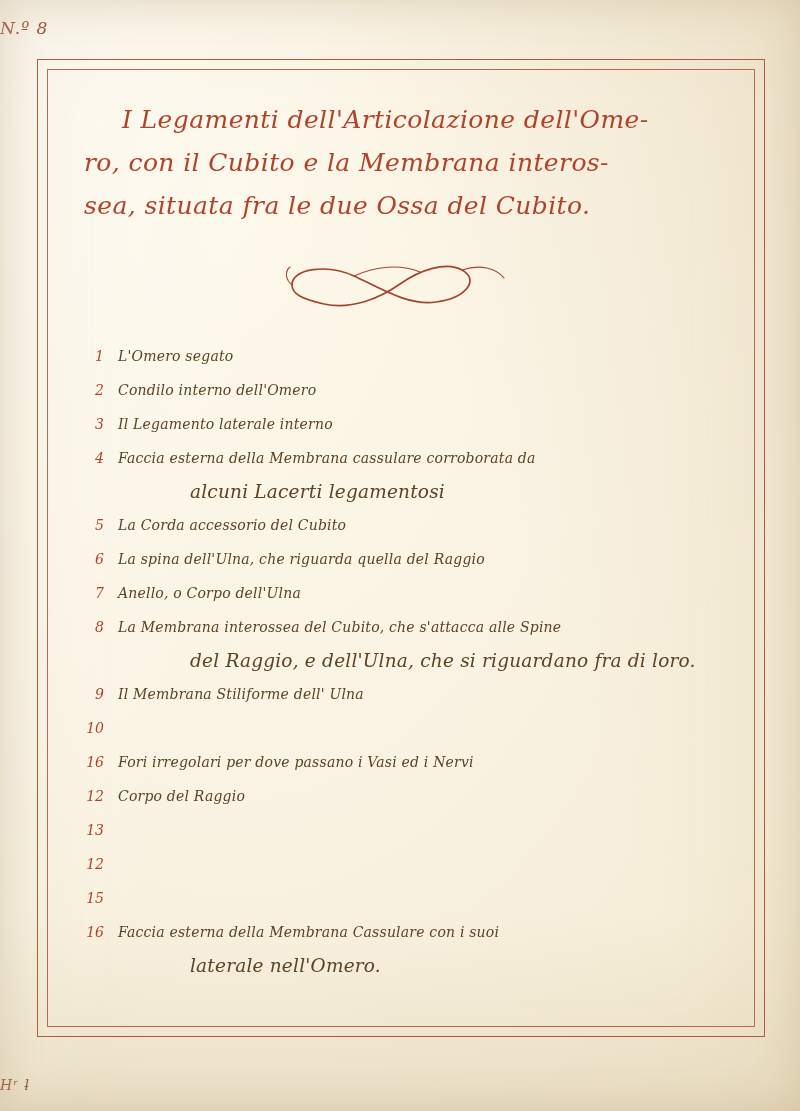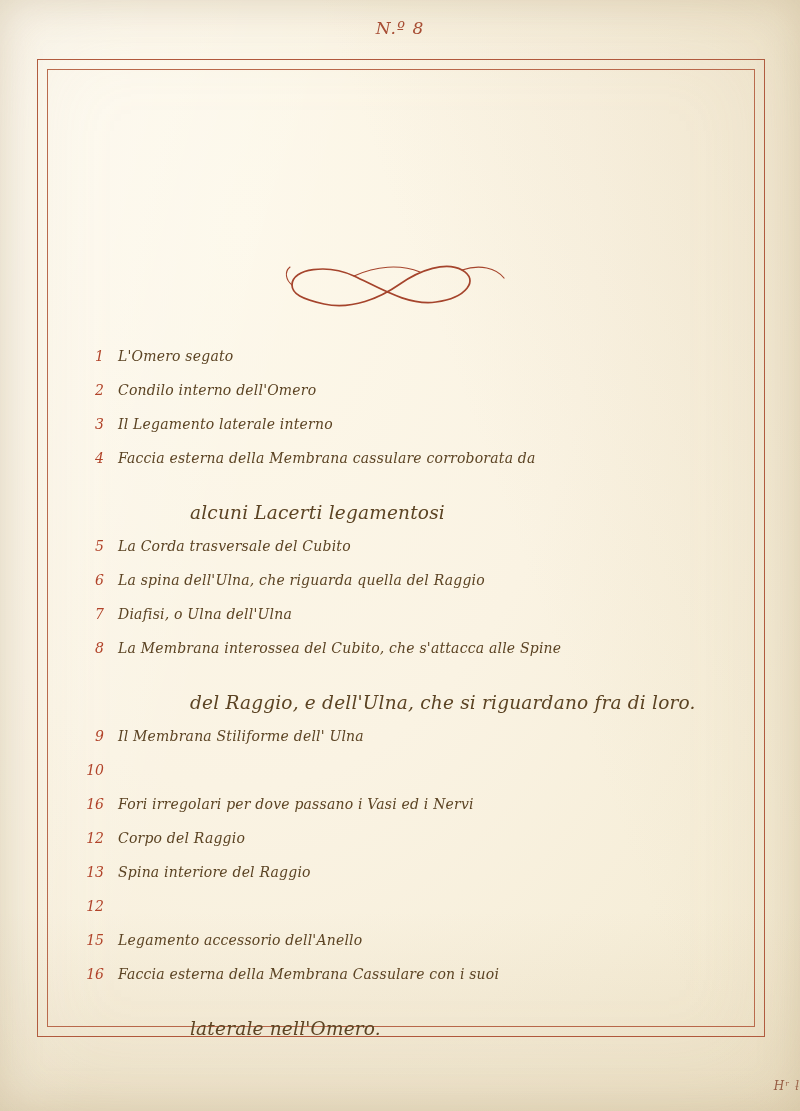--- a/index.html
+++ b/index.html
@@ -33,35 +33,35 @@
       inset 0 0 38px rgba(190,170,135,0.38),
       inset 0 0 110px rgba(205,186,150,0.22);
     pointer-events: none;
   }
   
   .folio-top {
     position: absolute;
     top: 18px;
     left: 0;
     width: 100%;
-    text-align: center;
+    text-align: left;
     color: #a5442c;
     font-size: 17px;
     font-style: italic;
     font-family: "DejaVu Serif", serif;
     letter-spacing: 1px;
   }
   .folio-bottom {
     position: absolute;
     bottom: 18px;
     left: 0;
     width: 100%;
-    text-align: right;
+    text-align: left;
     color: #8d4a33;
-    font-size: 12px;
+    font-size: 14px;
     font-style: italic;
     letter-spacing: 1px;
   }
   
   .frame-outer {
     position: absolute;
     left: 37px;
     top: 59px;
     width: 726px;
     height: 976px;
@@ -133,35 +133,39 @@
     white-space: pre-wrap;
   }
   .legend-cont {
     color: #5b4323;
     font-size: 18.5px;
     font-style: italic;
     font-family: "DejaVu Serif", serif;
     line-height: 33px;
     letter-spacing: 0.2px;
     margin-left: 72px;
-    margin-top: 21px;
   }
 </style>
 </head>
 <body>
 
 <div id="page">
 
   <div id="paper-texture"></div>
 
   <div class="folio-top">N.º 8</div>
 
   <div class="frame-outer"></div>
   <div class="frame-inner"></div>
 
+  <div class="title-block">
+    <div class="title-line-1">I Legamenti dell'Articolazione dell'Ome-</div>
+    <div class="title-line-2">ro, con il Cubito e la Membrana interos-</div>
+    <div class="title-line-3">sea, situata fra le due Ossa del Cubito.</div>
+  </div>
 
   <div class="flourish">
     <svg width="240" height="62" viewBox="0 0 240 62" fill="none" xmlns="http://www.w3.org/2000/svg">
       <path d="M12 31 C12 14, 48 10, 74 22 C100 34, 128 52, 156 48 C186 44, 200 26, 182 16 C166 7, 140 16, 120 30 C100 44, 72 56, 44 50 C22 45, 12 40, 12 31 Z" stroke="#a5442c" stroke-width="1.7" fill="none" stroke-linecap="round"></path>
       <path d="M74 22 C96 12, 120 10, 140 18" stroke="#a5442c" stroke-width="1.1" fill="none" stroke-linecap="round"></path>
       <path d="M182 16 C200 10, 216 14, 224 24" stroke="#a5442c" stroke-width="1.2" fill="none" stroke-linecap="round"></path>
       <path d="M12 31 C6 26, 4 18, 10 13" stroke="#a5442c" stroke-width="1.1" fill="none" stroke-linecap="round"></path>
     </svg>
   </div>
 
@@ -185,31 +189,31 @@
     <div class="legend-row">
       <div class="legend-num">4</div>
       <div>
         <div class="legend-text">Faccia esterna della Membrana cassulare corroborata da</div>
         <div class="legend-cont">alcuni Lacerti legamentosi</div>
       </div>
     </div>
 
     <div class="legend-row">
       <div class="legend-num">5</div>
-      <div class="legend-text">La Corda trasversale del Cubito</div>
+      <div class="legend-text">La Corda accessorio del Cubito</div>
     </div>
 
     <div class="legend-row">
       <div class="legend-num">6</div>
       <div class="legend-text">La spina dell'Ulna, che riguarda quella del Raggio</div>
     </div>
 
     <div class="legend-row">
       <div class="legend-num">7</div>
-      <div class="legend-text">Diafisi, o Ulna dell'Ulna</div>
+      <div class="legend-text">Anello, o Corpo dell'Ulna</div>
     </div>
 
     <div class="legend-row">
       <div class="legend-num">8</div>
       <div>
         <div class="legend-text">La Membrana interossea del Cubito, che s'attacca alle Spine</div>
         <div class="legend-cont">del Raggio, e dell'Ulna, che si riguardano fra di loro.</div>
       </div>
     </div>
 
@@ -227,30 +231,28 @@
       <div class="legend-text">Fori irregolari per dove passano i Vasi ed i Nervi</div>
     </div>
 
     <div class="legend-row">
       <div class="legend-num">12</div>
       <div class="legend-text">Corpo del Raggio</div>
     </div>
 
     <div class="legend-row">
       <div class="legend-num">13</div>
-      <div class="legend-text">Spina interiore del Raggio</div>
     </div>
 
     <div class="legend-row">
       <div class="legend-num">12</div>
     </div>
 
     <div class="legend-row">
       <div class="legend-num">15</div>
-      <div class="legend-text">Legamento accessorio dell'Anello</div>
     </div>
 
     <div class="legend-row">
       <div class="legend-num">16</div>
       <div>
         <div class="legend-text">Faccia esterna della Membrana Cassulare con i suoi</div>
         <div class="legend-cont">laterale nell'Omero.</div>
       </div>
     </div>
 

